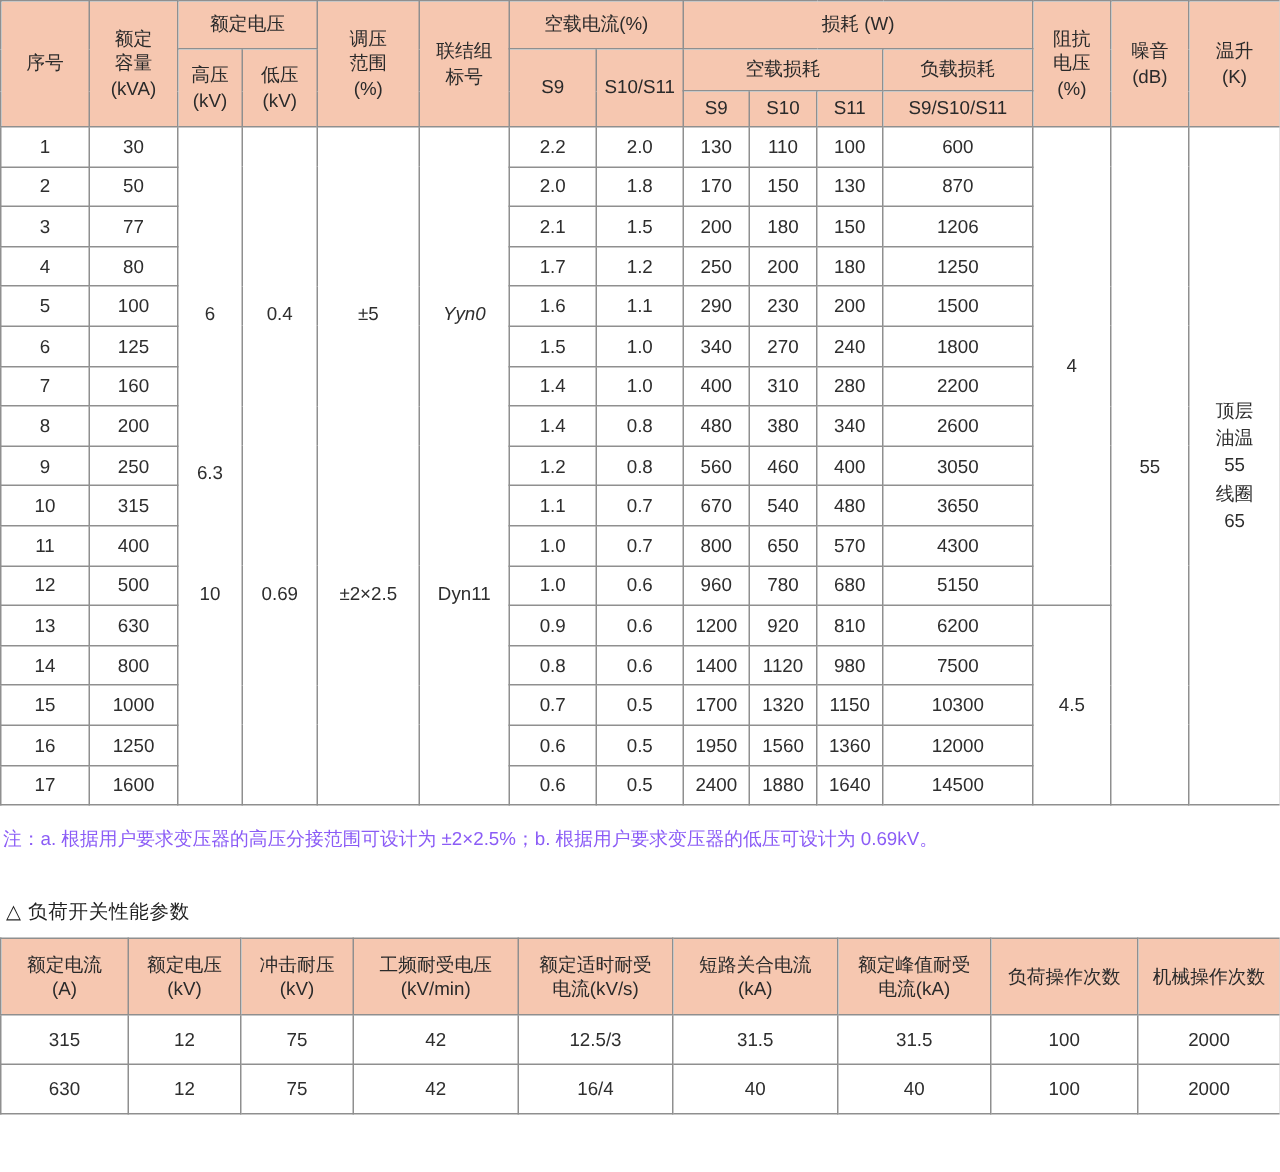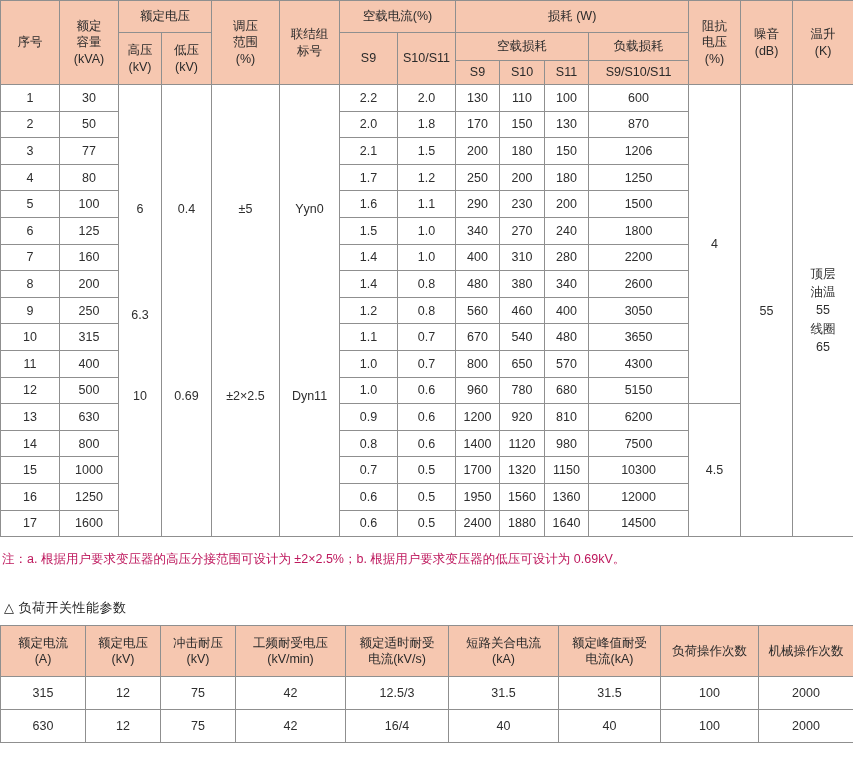--- a/index.html
+++ b/index.html
@@ -49,21 +49,21 @@
   .mv {
     position: absolute;
     left: 0;
     right: 0;
     transform: translateY(-50%);
     display: block;
   }
   td.pre { white-space: pre-line; line-height: 1.45; }
   .note {
     font-size: 12.5px;
-    color: #be185d;
+    color: #8b5cf6;
     margin: 14px 0 0 2px;
   }
   .t2 thead th { height: 50px; }
   .t2 tbody td { height: 32px; }
 </style>
 </head>
 <body>
 
 <div>
 
@@ -136,21 +136,21 @@
           </td>
           <td rowspan="17" class="rel">
             <span class="mv" style="top: 27.5%;">0.4</span>
             <span class="mv" style="top: 69%;">0.69</span>
           </td>
           <td rowspan="17" class="rel">
             <span class="mv" style="top: 27.5%;">±5</span>
             <span class="mv" style="top: 69%;">±2×2.5</span>
           </td>
           <td rowspan="17" class="rel">
-            <span class="mv" style="top: 27.5%;">Yyn0</span>
+            <span class="mv" style="top: 27.5%; font-style: italic;">Yyn0</span>
             <span class="mv" style="top: 69%;">Dyn11</span>
           </td>
           <td>2.2</td>
           <td>2.0</td>
           <td>130</td>
           <td>110</td>
           <td>100</td>
           <td>600</td>
           <td rowspan="12">4</td>
           <td rowspan="17">55</td>

